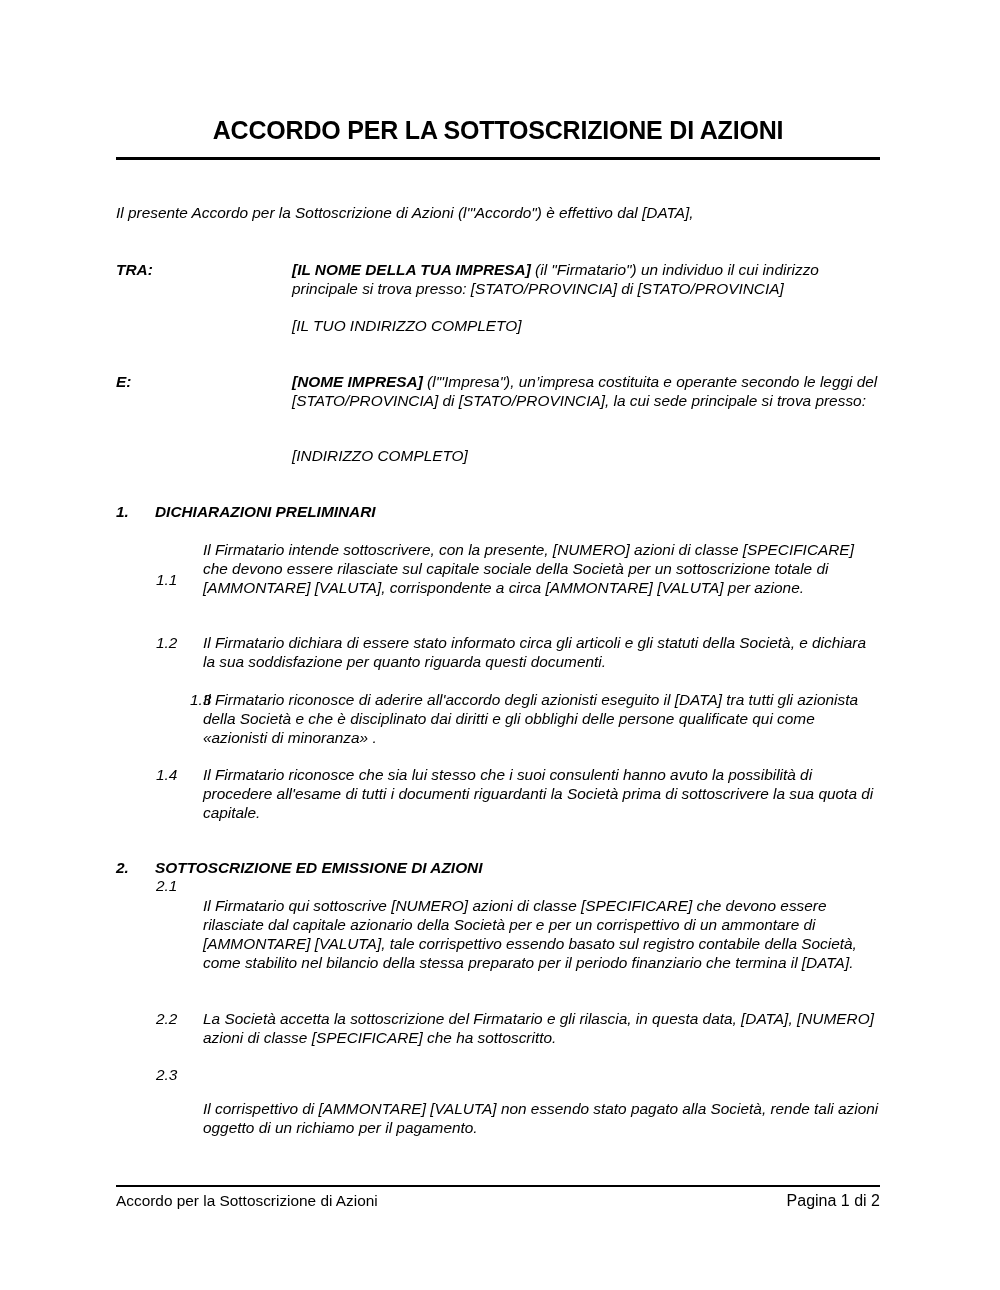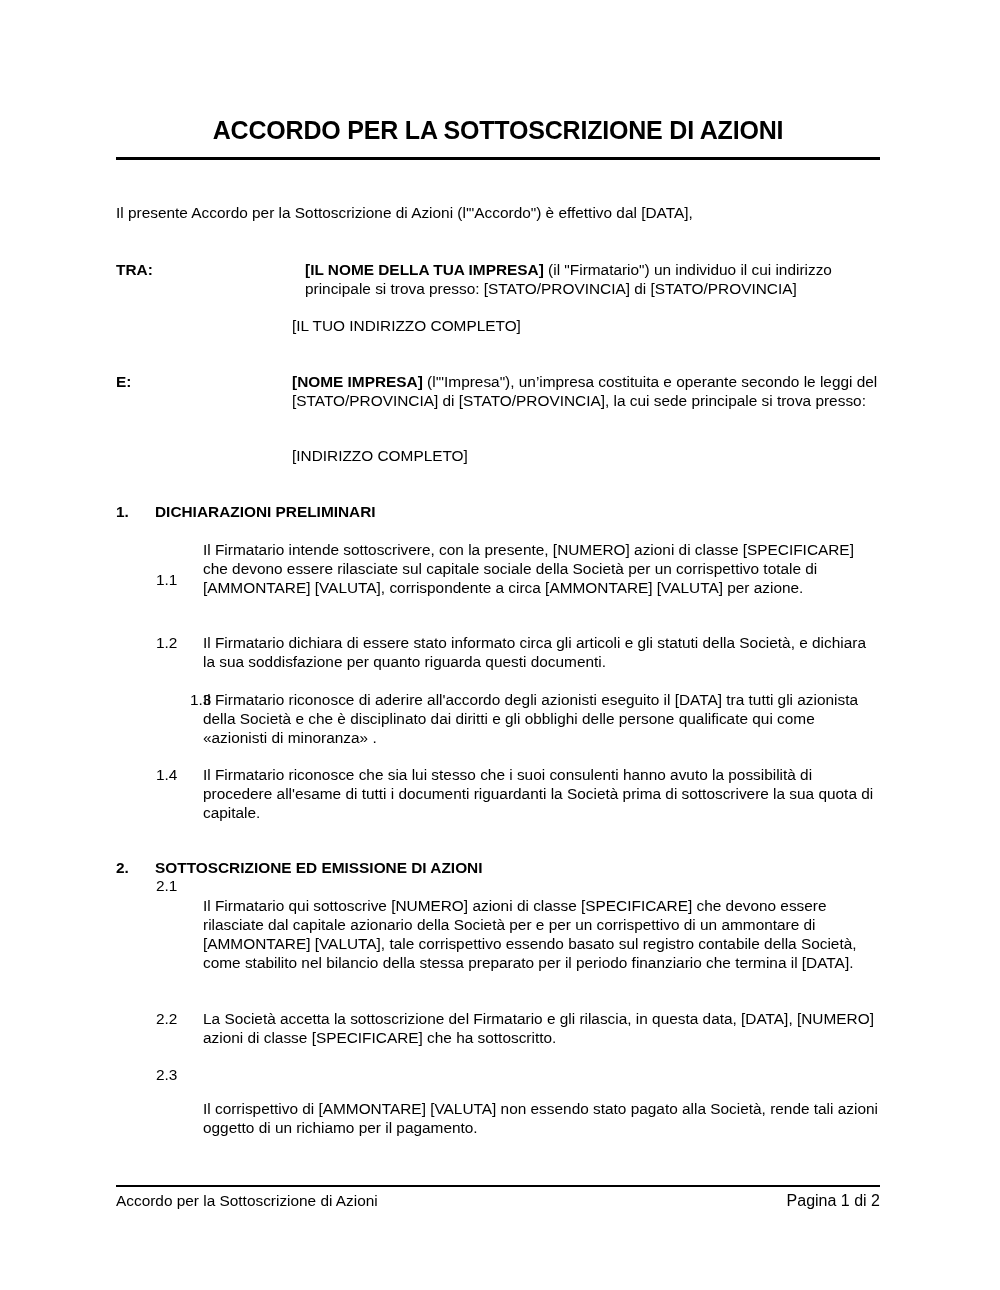--- a/index.html
+++ b/index.html
@@ -1,21 +1,21 @@
 <!DOCTYPE html>
 <html><head>
   <meta charset="utf-8">
   <style>
     html, body { margin: 0; padding: 0; background: #ffffff; }
     body { width: 1000px; height: 1290px; position: relative; font-family: "Liberation Sans", sans-serif; color: #000; overflow: hidden; }
     .page { position: absolute; left: 116px; width: 764px; top: 0; }
     .title { position: absolute; top: 116px; left: 0; width: 764px; text-align: center; font-weight: bold; font-size: 25px; letter-spacing: -0.2px; }
     .title-rule { position: absolute; top: 157px; left: 0; width: 764px; height: 3px; background: #000; }
     .text { font-size: 15.4px; line-height: 19px; }
-    .abs { position: absolute; }
+    .abs { position: absolute; font-style: italic; }
     .intro { top: 203px; left: 0; width: 764px; }
     .party-label { font-weight: bold; left: 0; }
     .party-body { left: 176px; width: 588px; }
     .bold { font-weight: bold; }
     .sec-num { left: 0; font-weight: bold; }
     .sec-title { left: 39px; font-weight: bold; }
     .item-num { left: 40px; }
     .item-body { left: 87px; width: 677px; }
     .footer-rule { position: absolute; top: 1185px; left: 0; width: 764px; height: 2px; background: #000; }
     .footer-left { position: absolute; top: 1192px; left: 0; font-size: 15.4px; }
@@ -24,36 +24,36 @@
 </head>
 <body>
 
 <div class="page">
   <div class="title">ACCORDO PER LA SOTTOSCRIZIONE DI AZIONI</div>
   <div class="title-rule"></div>
 
   <div class="abs text intro">Il presente Accordo per la Sottoscrizione di Azioni (l'"Accordo") è effettivo dal [DATA],</div>
 
   <div class="abs text party-label" style="top:260px;">TRA:</div>
-  <div class="abs text party-body" style="top:260px;margin-left:13px;">
+  <div class="abs text party-body" style="top:260px;">
     <span class="bold">[IL NOME DELLA TUA IMPRESA]</span><span> (il "Firmatario") un individuo il cui indirizzo principale si trova presso: [STATO/PROVINCIA] di [STATO/PROVINCIA]</span>
   </div>
   <div class="abs text party-body" style="top:316px;">[IL TUO INDIRIZZO COMPLETO]</div>
 
   <div class="abs text party-label" style="top:372px;">E:</div>
   <div class="abs text party-body" style="top:372px;">
     <span class="bold">[NOME IMPRESA]</span><span> (l'"Impresa"), un’impresa costituita e operante secondo le leggi del [STATO/PROVINCIA] di [STATO/PROVINCIA], la cui sede principale si trova presso:</span>
   </div>
   <div class="abs text party-body" style="top:446px;">[INDIRIZZO COMPLETO]</div>
 
   <div class="abs text sec-num" style="top:502px;">1.</div>
   <div class="abs text sec-title" style="top:502px;">DICHIARAZIONI PRELIMINARI</div>
 
   <div class="abs text item-num" style="top:570px;">1.1</div>
-  <div class="abs text item-body" style="top:540px;">Il Firmatario intende sottoscrivere, con la presente, [NUMERO] azioni di classe [SPECIFICARE] che devono essere rilasciate sul capitale sociale della Società per un corrispettivo totale di [AMMONTARE] [VALUTA], corrispondente a circa [AMMONTARE] [VALUTA] per azione.</div>
+  <div class="abs text item-body" style="top:540px;">Il Firmatario intende sottoscrivere, con la presente, [NUMERO] azioni di classe [SPECIFICARE] che devono essere rilasciate sul capitale sociale della Società per un sottoscrizione totale di [AMMONTARE] [VALUTA], corrispondente a circa [AMMONTARE] [VALUTA] per azione.</div>
 
   <div class="abs text item-num" style="top:633px;">1.2</div>
   <div class="abs text item-body" style="top:633px;">Il Firmatario dichiara di essere stato informato circa gli articoli e gli statuti della Società, e dichiara la sua soddisfazione per quanto riguarda questi documenti.</div>
 
   <div class="abs text item-num" style="top:690px;margin-left:34px;">1.3</div>
   <div class="abs text item-body" style="top:690px;">Il Firmatario riconosce di aderire all'accordo degli azionisti eseguito il [DATA] tra tutti gli azionista della Società e che è disciplinato dai diritti e gli obblighi delle persone qualificate qui come «azionisti di minoranza» .</div>
 
   <div class="abs text item-num" style="top:765px;text-align:right;">1.4</div>
   <div class="abs text item-body" style="top:765px;">Il Firmatario riconosce che sia lui stesso che i suoi consulenti hanno avuto la possibilità di procedere all'esame di tutti i documenti riguardanti la Società prima di sottoscrivere la sua quota di capitale.</div>
 

